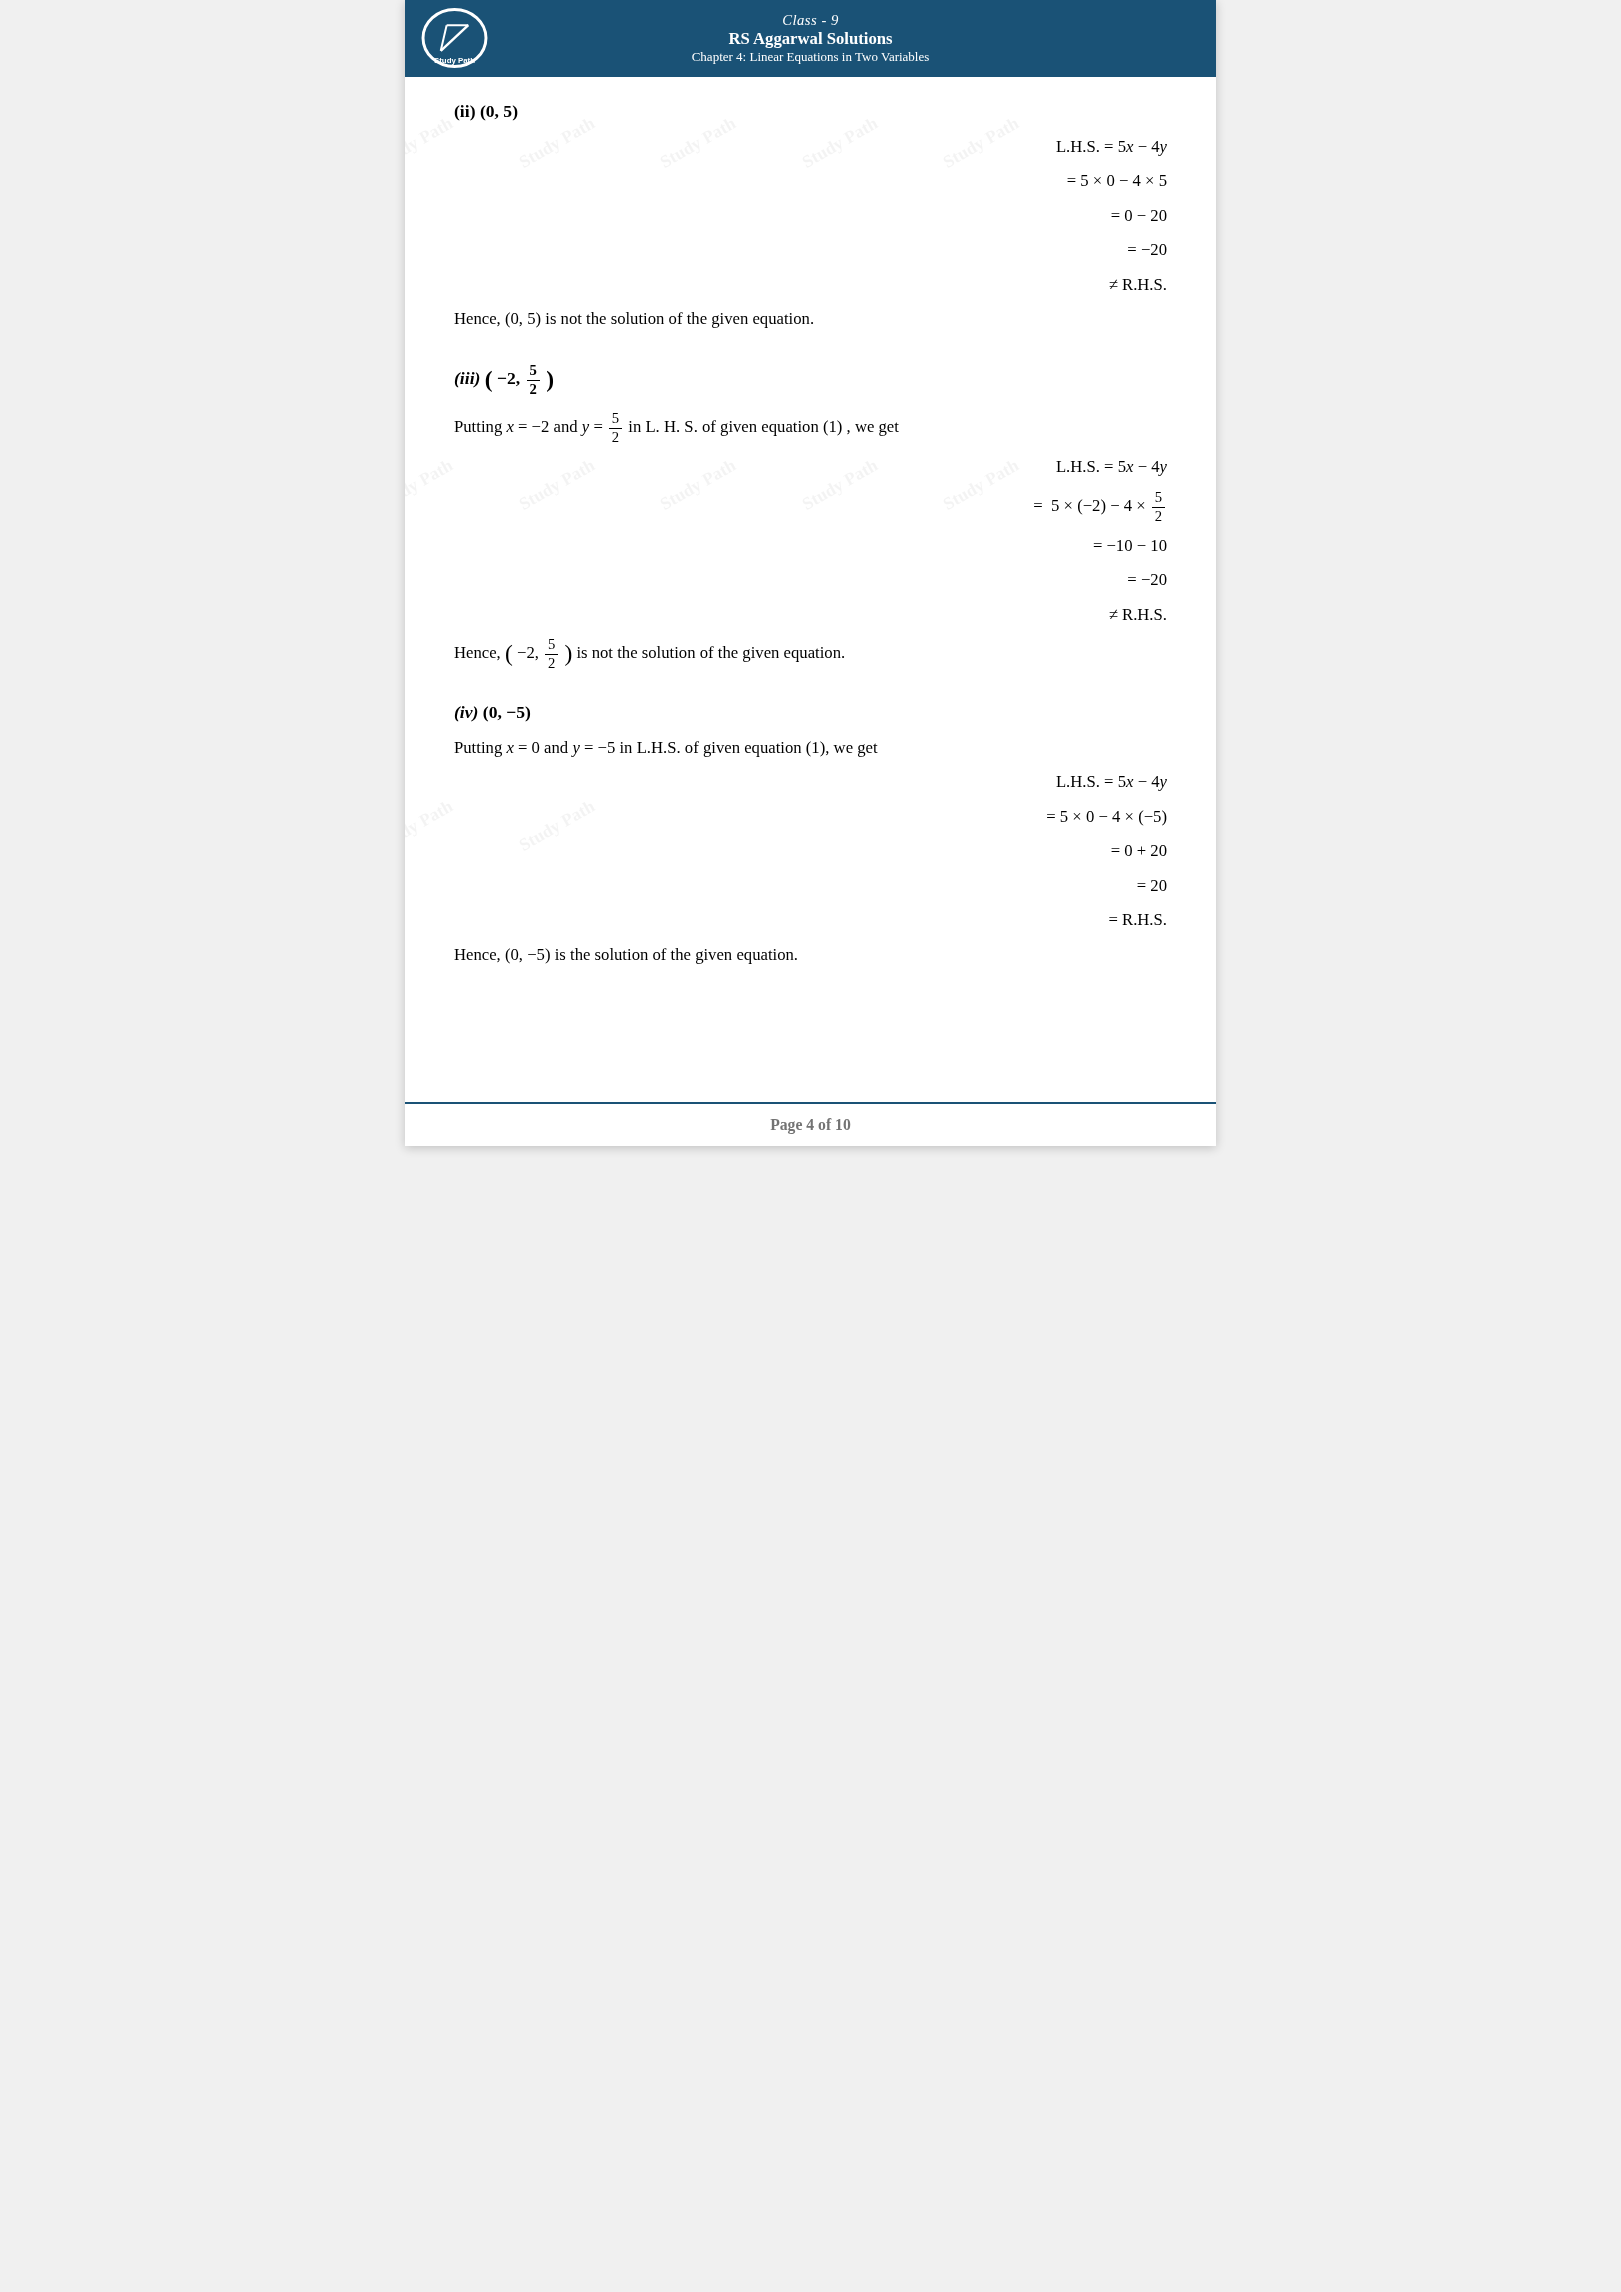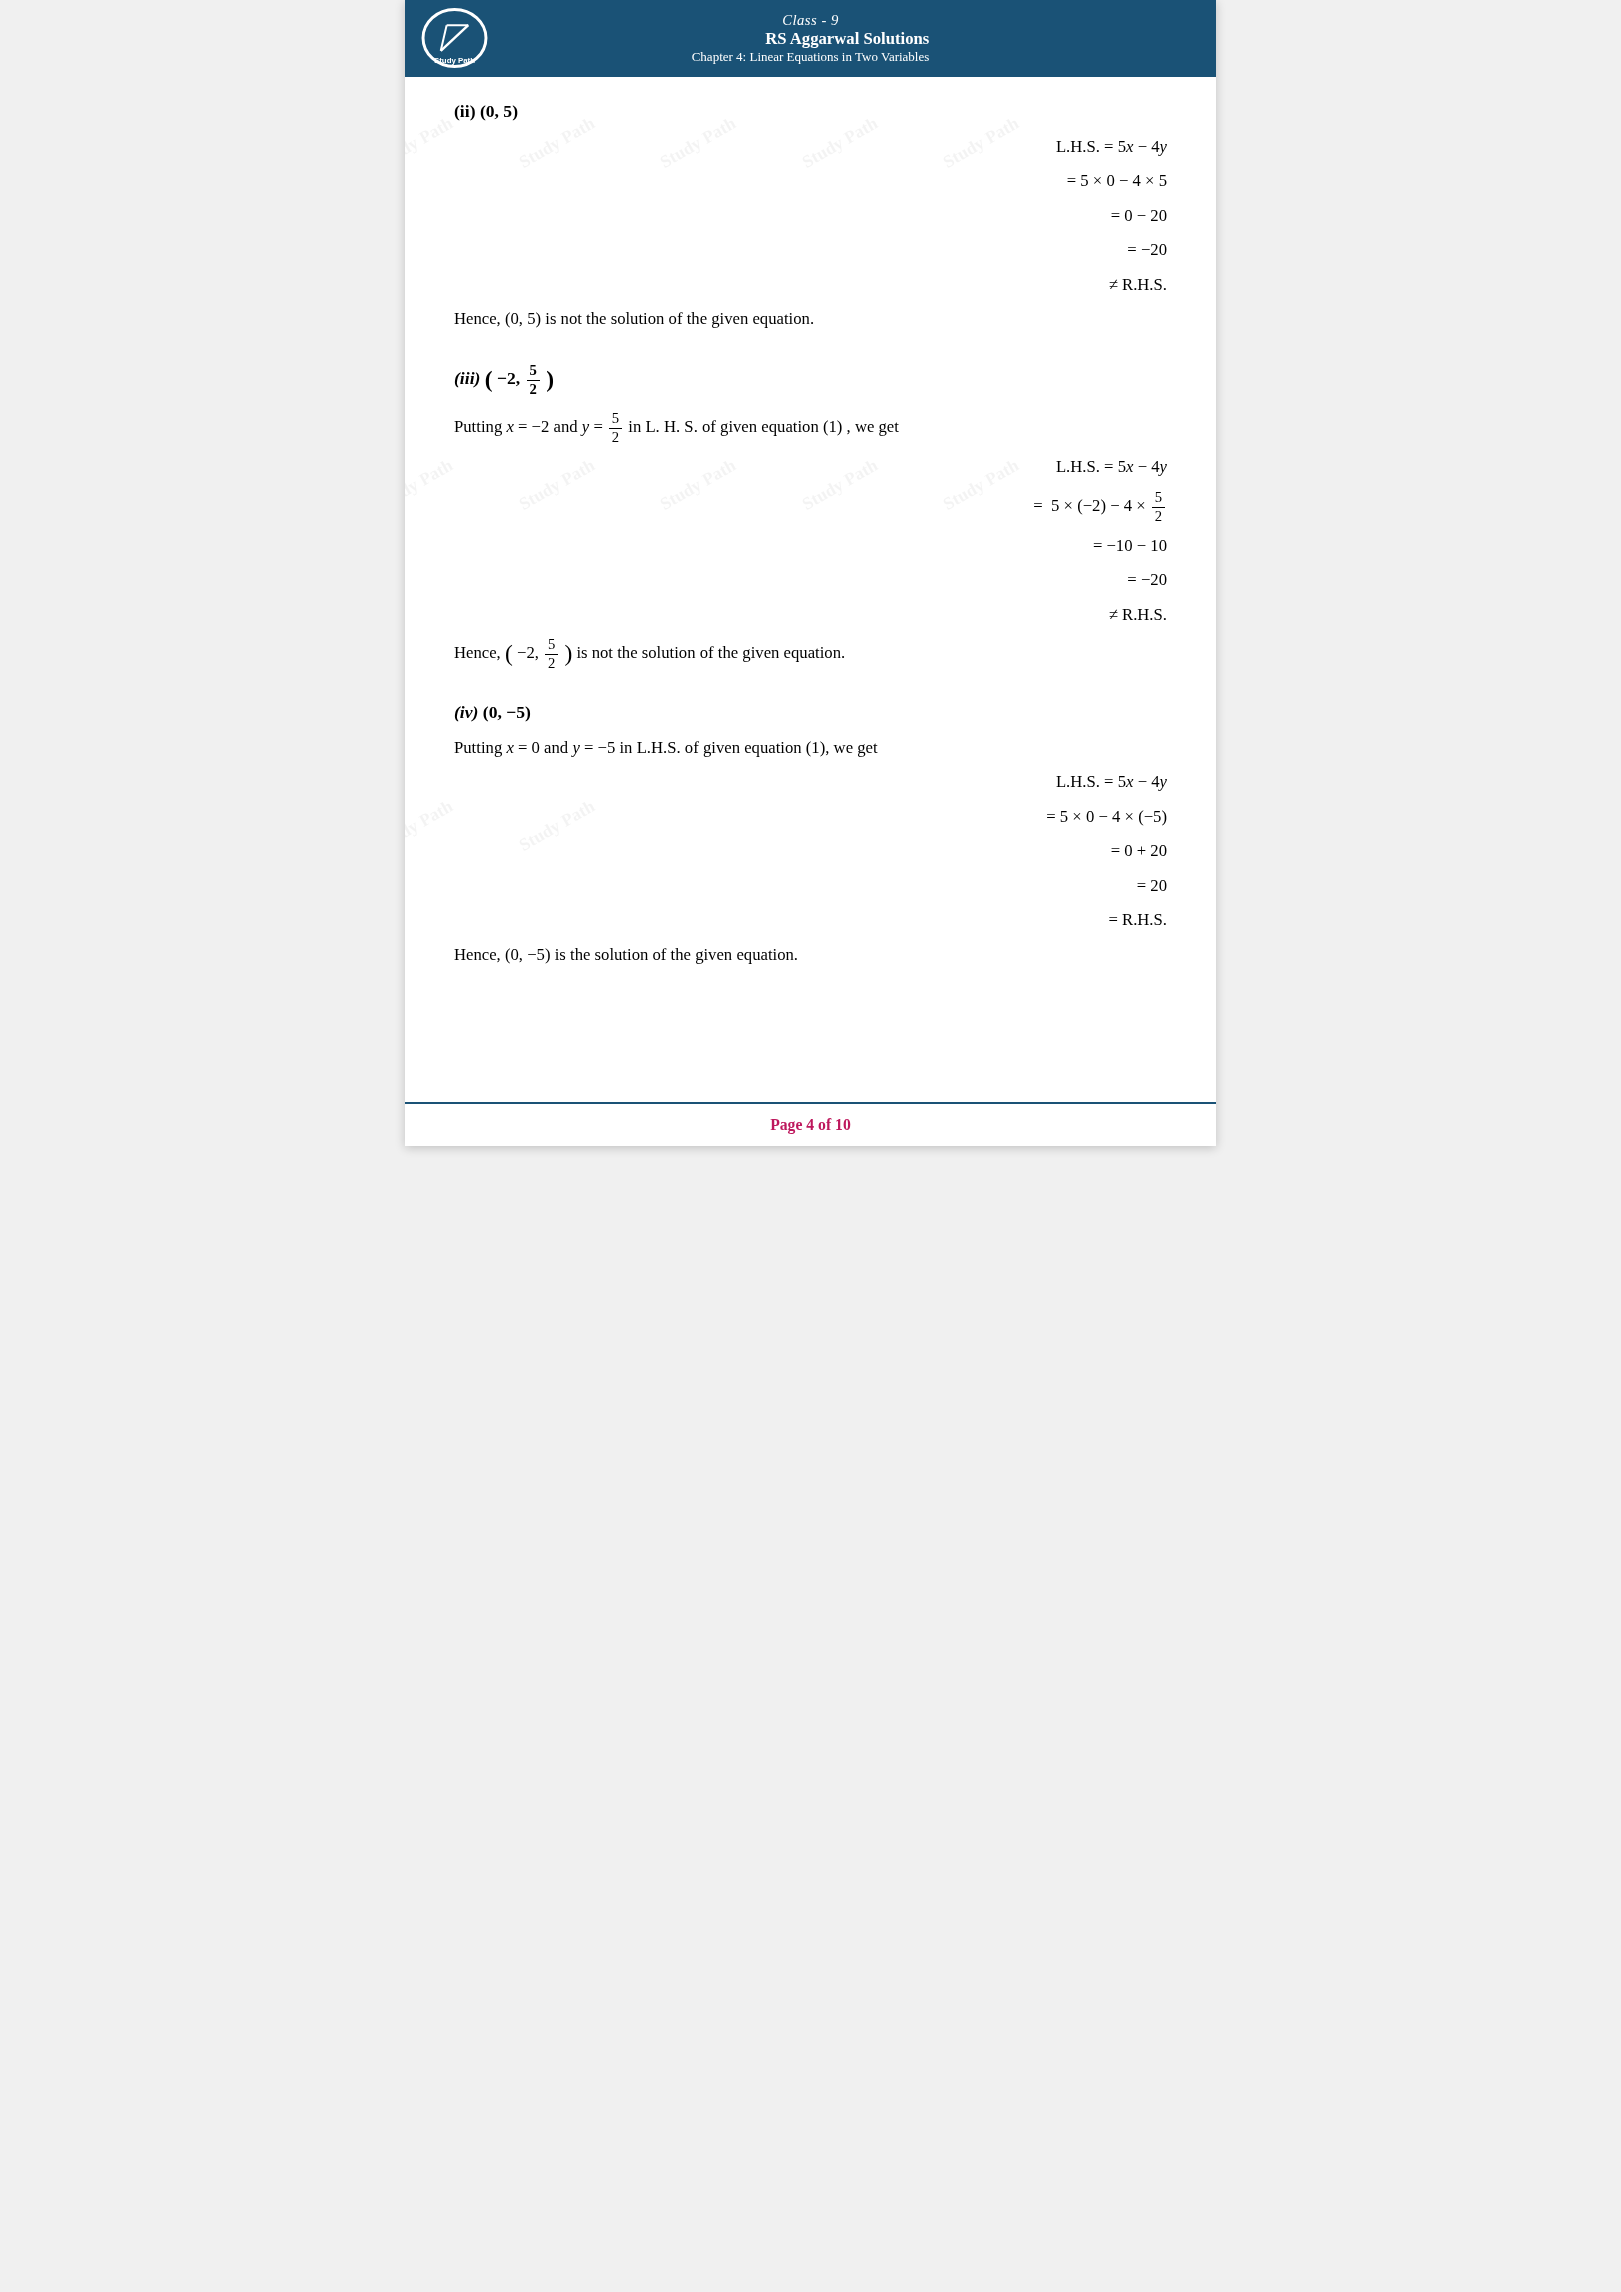--- a/index.html
+++ b/index.html
@@ -53,21 +53,20 @@
     .header-class {
       font-size: 14.7px;
       font-weight: normal;
       letter-spacing: 0.5px;
       font-style: italic;
     }
 
     .header-title {
       font-size: 16.7px;
       font-weight: bold;
-      text-align: right;
     }
 
     .header-chapter {
       font-size: 13px;
       font-weight: normal;
     }
 
     .content {
       flex: 1;
       padding: 24.5px 49px;
@@ -142,21 +141,21 @@
       padding: 0 2.9px;
       line-height: 1.2;
       font-size: 14.7px;
     }
 
     .footer {
       border-top: 2px solid #1a5276;
       text-align: center;
       padding: 11.8px;
       font-size: 15.7px;
-      color: #be185d;
+      color: #737373;
       font-weight: bold;
       background: #ffffff;
     }
 
     .paren-large {
       font-size: 23.5px;
       vertical-align: middle;
       line-height: 1;
     }
 

